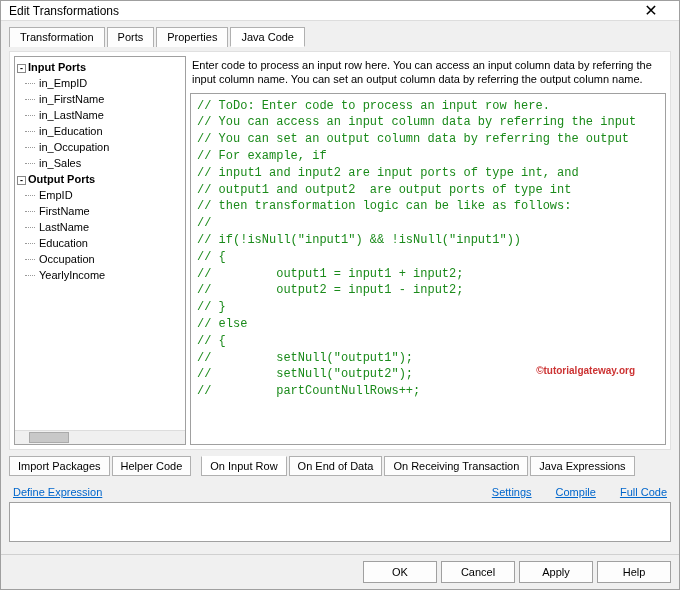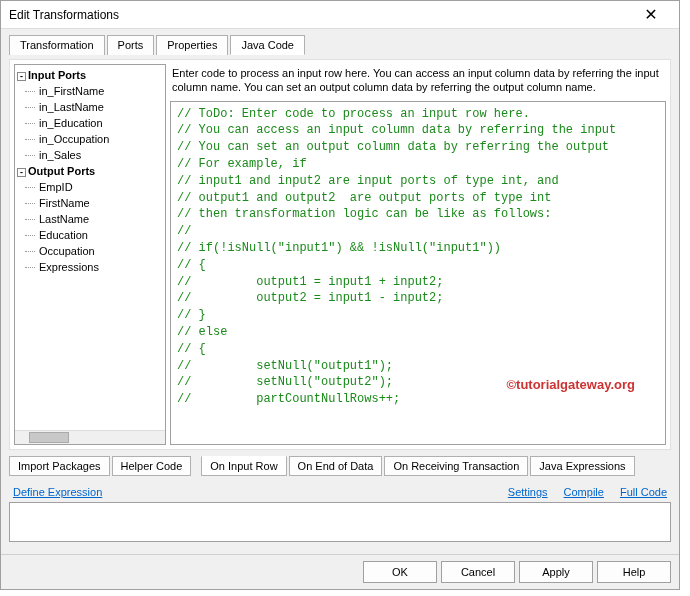--- a/index.html
+++ b/index.html
@@ -16,21 +16,21 @@
       width: 680px;
       height: 590px;
       background: #f0f0f0;
       border: 1px solid #9f9f9f;
       position: relative;
       display: flex;
       flex-direction: column;
     }
     .titlebar {
       background: #fff;
-      height: 28px;
+      height: 20px;
       display: flex;
       align-items: center;
       padding: 0 8px;
       border-bottom: 1px solid #ddd;
       justify-content: space-between;
     }
     .titlebar-title { font-size: 12px; }
     .close-x {
       font-size: 16px;
       width: 40px;
@@ -67,21 +67,21 @@
     .content-row {
       display: flex;
       flex: 1;
       border: 1px solid #e0e0e0;
       background: #fff;
       padding: 4px;
       gap: 4px;
       min-height: 0;
     }
     .tree-panel {
-      width: 152px;
+      width: 172px;
       border: 1px solid #a0a0a0;
       background: #fff;
       overflow-x: auto;
       overflow-y: hidden;
       padding: 2px;
       font-size: 11px;
       position: relative;
     }
     .tree-node { white-space: nowrap; line-height: 16px; }
     .tree-root { font-weight: bold; }
@@ -128,25 +128,25 @@
       color: #1a8a1a;
       overflow: auto;
       padding: 4px 6px;
       white-space: pre;
       line-height: 1.4;
       position: relative;
     }
     .watermark {
       position: absolute;
       right: 30px;
-      bottom: 50px;
+      bottom: 66px;
       color: #cc3333;
       font-weight: bold;
       font-family: "Segoe UI", sans-serif;
-      font-size: 13px;
+      font-size: 10px;
       pointer-events: none;
     }
     .bottom-tabs-row {
       display: flex;
       gap: 2px;
       margin-top: 6px;
       align-items: flex-end;
     }
     .btn-small {
       padding: 3px 8px;
@@ -165,21 +165,21 @@
       justify-content: space-between;
       margin-top: 10px;
       padding: 0 4px;
     }
     .link {
       color: #0066cc;
       text-decoration: underline;
       cursor: pointer;
       font-size: 11px;
     }
-    .links-right { display: flex; gap: 16px; justify-content: flex-end; }
+    .links-right { display: flex; gap: 24px; justify-content: flex-end; }
     .output-box {
       margin-top: 4px;
       height: 40px;
       border: 1px solid #a0a0a0;
       background: #fff;
     }
     .button-bar {
       display: flex;
       justify-content: flex-end;
       gap: 4px;
@@ -228,34 +228,35 @@
       <div class="tab">Ports</div>
       <div class="tab">Properties</div>
       <div class="tab active">Java Code</div>
     </div>
 
     <div class="content-row">
       <div class="tree-panel">
         <div class="tree-node tree-root">
           <span class="tree-toggle">-</span><span>Input Ports</span>
         </div>
+        <div class="tree-node tree-child">in_EmpID</div>
         <div class="tree-node tree-child">in_FirstName</div>
         <div class="tree-node tree-child">in_LastName</div>
         <div class="tree-node tree-child">in_Education</div>
         <div class="tree-node tree-child">in_Occupation</div>
         <div class="tree-node tree-child">in_Sales</div>
         <div class="tree-node tree-root">
           <span class="tree-toggle">-</span><span>Output Ports</span>
         </div>
         <div class="tree-node tree-child">EmpID</div>
         <div class="tree-node tree-child">FirstName</div>
         <div class="tree-node tree-child">LastName</div>
         <div class="tree-node tree-child">Education</div>
         <div class="tree-node tree-child">Occupation</div>
-        <div class="tree-node tree-child">Expressions</div>
+        <div class="tree-node tree-child">YearlyIncome</div>
         <div class="h-scroll">
             <div class="h-thumb"></div>
           </div>
       </div>
 
       <div class="right-panel">
         <div class="instruction">Enter code to process an input row here. You can access an input column data by referring the input column name. You can set an output column data by referring the output column name.</div>
         <div class="code-area"><span id="code-content">// ToDo: Enter code to process an input row here.
 // You can access an input column data by referring the input 
 // You can set an output column data by referring the output 

